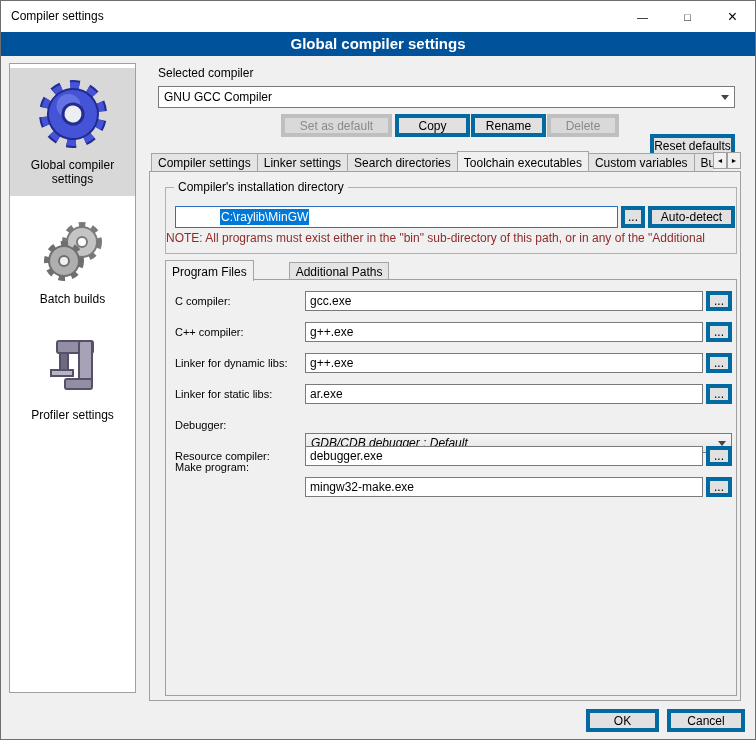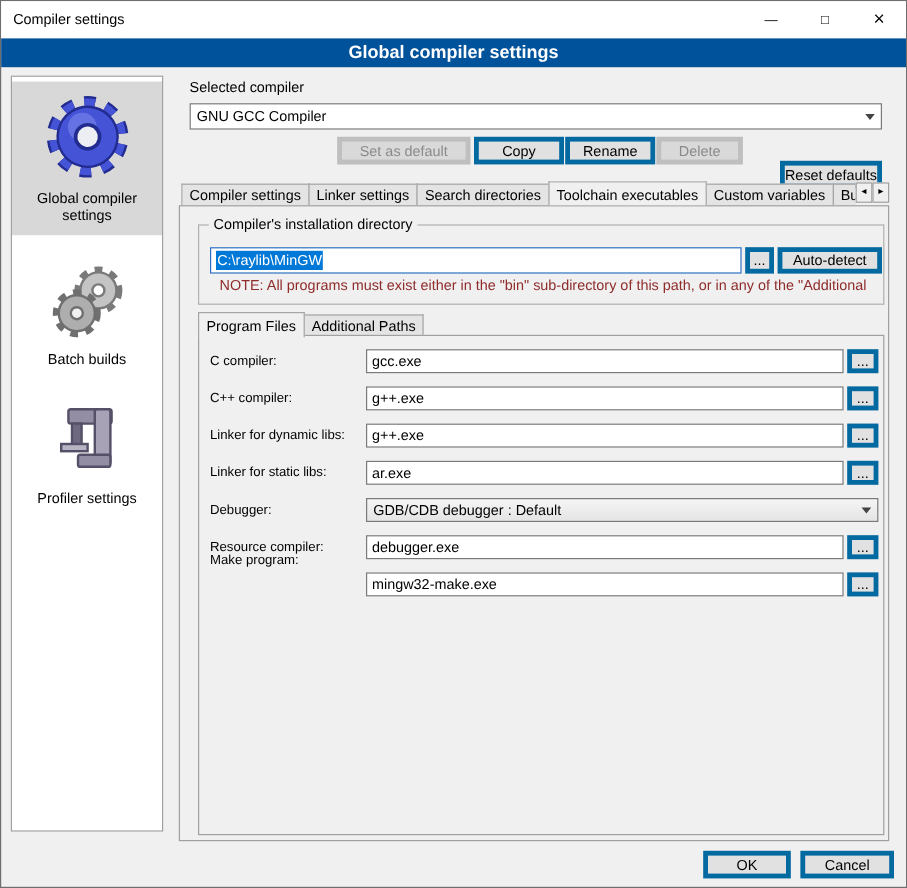--- a/index.html
+++ b/index.html
@@ -37,42 +37,42 @@
   .combo { position:absolute; background:#ffffff; border:1px solid #7a7a7a; display:flex;
            align-items:center; }
   .combo.gray { background:linear-gradient(#f5f5f5,#e4e4e4); }
   .combo-text { flex:1; padding-left:5px; white-space:nowrap; overflow:hidden; }
   .combo-arrow { width:18px; display:flex; align-items:center; justify-content:center; }
   .combo-arrow::after { content:""; border-left:4px solid transparent; border-right:4px solid transparent;
                         border-top:5px solid #444; }
   .tinput { position:absolute; background:#ffffff; border:1px solid #7a7a7a; display:flex;
             align-items:center; padding-left:4px; white-space:nowrap; overflow:hidden; }
   .tinput.focused { border-color:#2a6fc2; }
-  .sel { background:#0078d7; color:#fff; padding:1px 1px; }
+  .sel { background:#0078d7; color:#fff; padding:1px 1px;margin-left:40px; }
 
   
   .tabstrip { position:absolute; left:150px; top:150px; width:562px; height:20px;
               display:flex; align-items:flex-end; overflow:hidden; }
   .tab { height:18px; padding:2px 6px 0 6px; border:1px solid #a5a5a5; border-bottom:none;
          background:#e4e4e4; white-space:nowrap; font-size:12px; margin-right:-1px; cursor:default; }
   .tab.active { height:21px; padding-top:4px; margin-bottom:-1px; background:#f0f0f0; z-index:3; position:relative; }
   .tab-arrow { position:absolute; top:151px; width:14px; height:17px; background:#f0f0f0;
                border:1px solid #a0a0a0; font-size:7px; display:flex; align-items:center;
                justify-content:center; cursor:default; }
 
   
   .panel { position:absolute; left:148px; top:170px; width:592px; height:530px;
            background:#f0f0f0; border:1px solid #a0a0a0; }
   .group { position:absolute; left:164px; top:186px; width:572px; height:67px;
            border:1px solid #b0b0b0; }
   .group-title { position:absolute; top:-8px; left:8px; background:#f0f0f0; padding:0 4px; font-size:12px; }
-  .note { position:absolute; left:182px; top:230px; width:556px; color:#8f2b2b;
+  .note { position:absolute; left:165px; top:230px; width:556px; color:#8f2b2b;
           font-size:12px; white-space:nowrap; overflow:hidden; }
 
-  .subtabstrip { position:absolute; left:164px; top:259px; height:20px; display:flex; align-items:flex-end; }
+  .subtabstrip { position:absolute; left:164px; top:259px; height:20px; display:flex; align-items:flex-end;gap:36px; }
   .subpanel { position:absolute; left:164px; top:278px; width:572px; height:417px;
               background:#f0f0f0; border:1px solid #a0a0a0; }
 
   .flabel { position:absolute; left:174px; width:128px; font-size:11px; white-space:nowrap; }
   .plain-label { position:absolute; font-size:12px; }
 
   .footer-area { position:absolute; left:0; top:700px; width:756px; height:40px; }
 </style>
 </head>
 <body>
@@ -203,21 +203,21 @@
     </div>
   <div class="btn" style="left:705px; top:352px; width:26px; height:20px;">...</div>
 
   <div class="flabel" style="top:387px;">Linker for static libs:</div>
   <div class="tinput" style="left:304px; top:383px; width:398px; height:20px;">
       <span>ar.exe</span>
     </div>
   <div class="btn" style="left:705px; top:383px; width:26px; height:20px;">...</div>
 
   <div class="flabel" style="top:418px;">Debugger:</div>
-  <div class="combo gray" style="left:304px; top:414px; width:427px; height:20px;">
+  <div class="combo gray" style="left:304px; top:432px; width:427px; height:20px;font-style:italic;">
     <span class="combo-text">GDB/CDB debugger : Default</span>
     <span class="combo-arrow"></span>
   </div>
 
   <div class="flabel" style="top:449px;">Resource compiler:</div>
   <div class="tinput" style="left:304px; top:445px; width:398px; height:20px;">
       <span>debugger.exe</span>
     </div>
   <div class="btn" style="left:705px; top:445px; width:26px; height:20px;">...</div>
 

